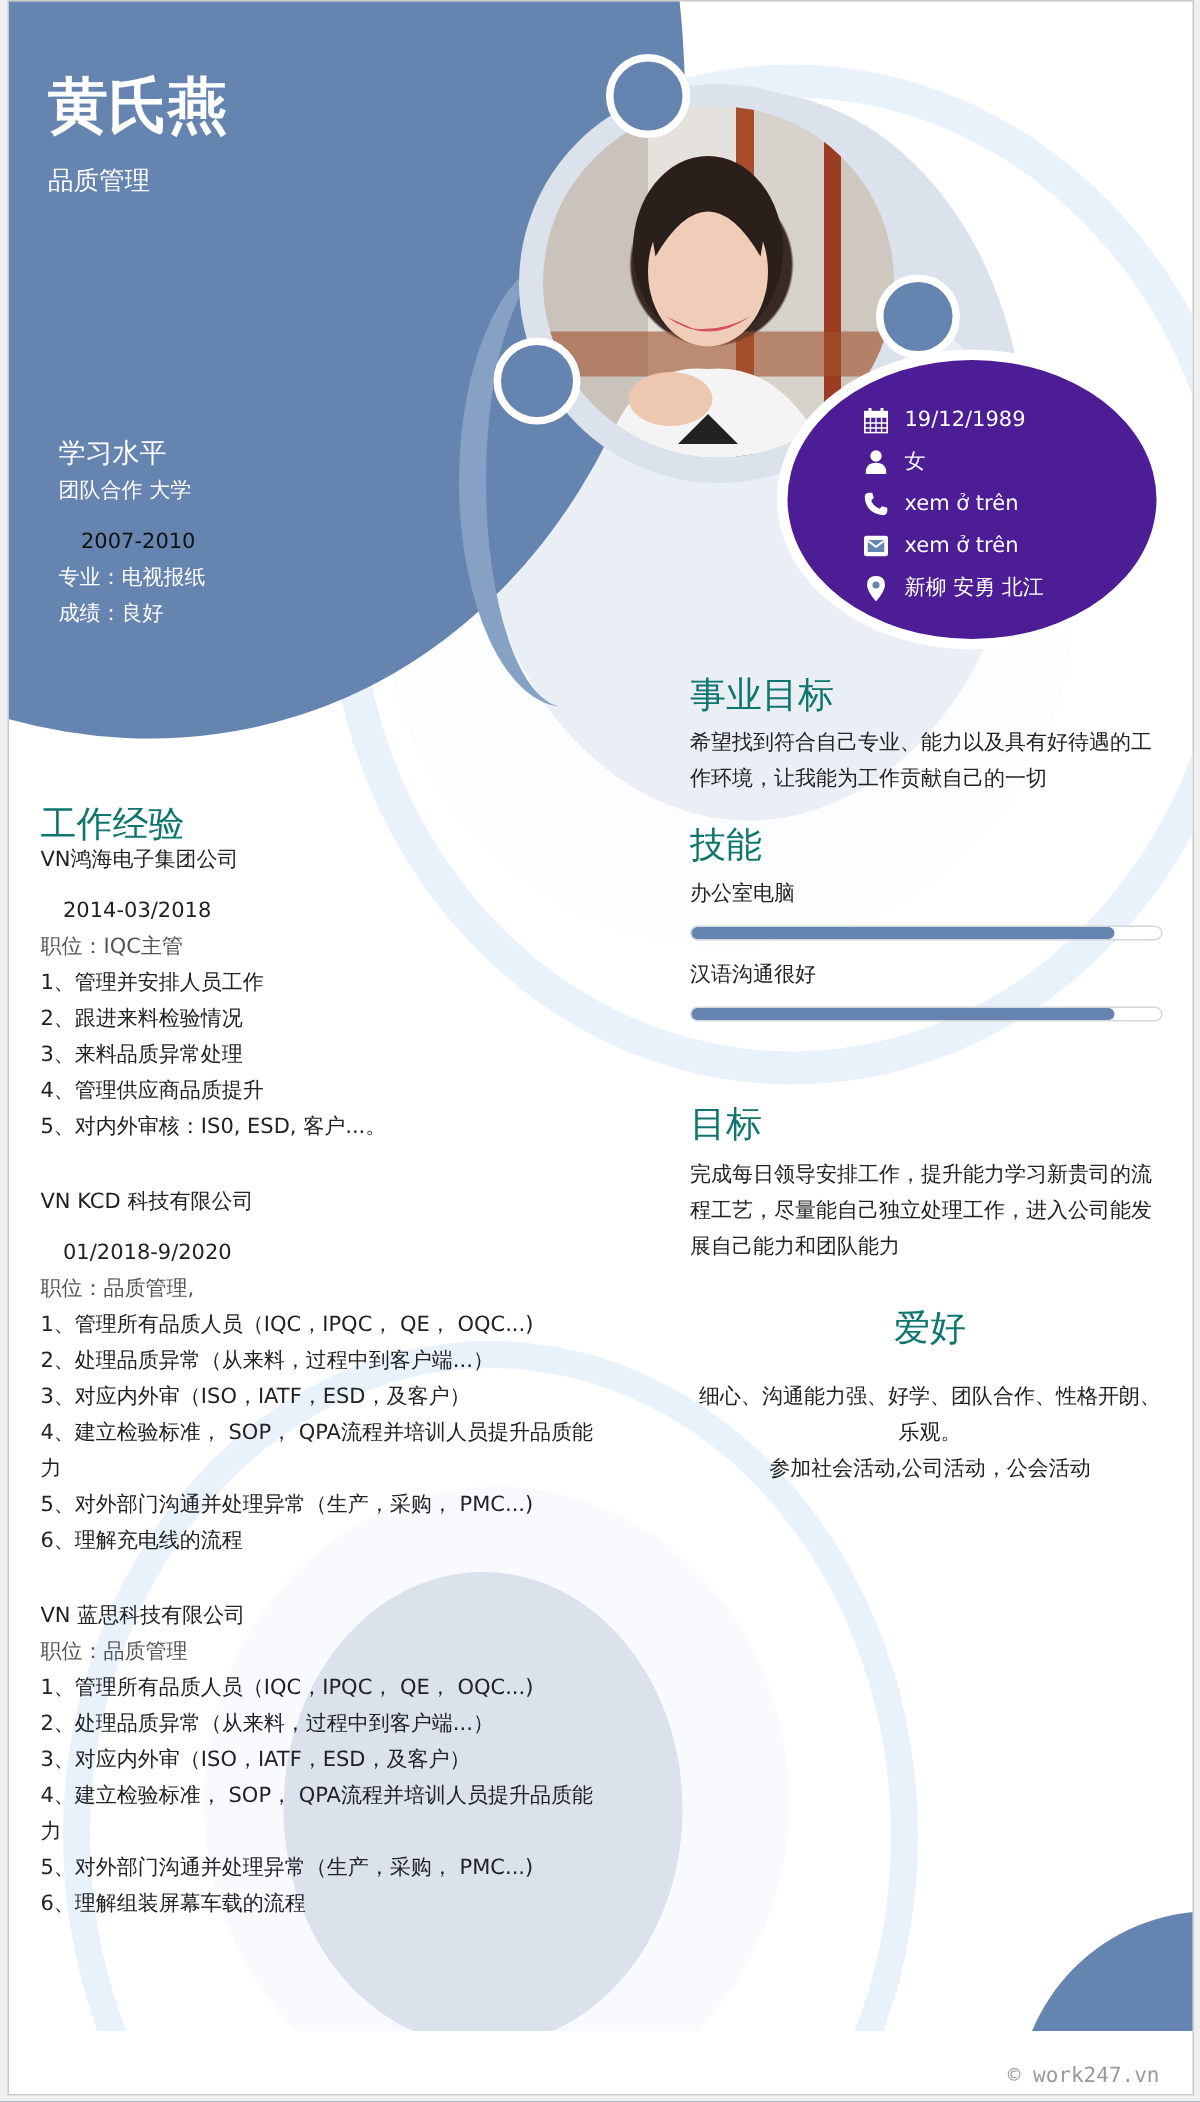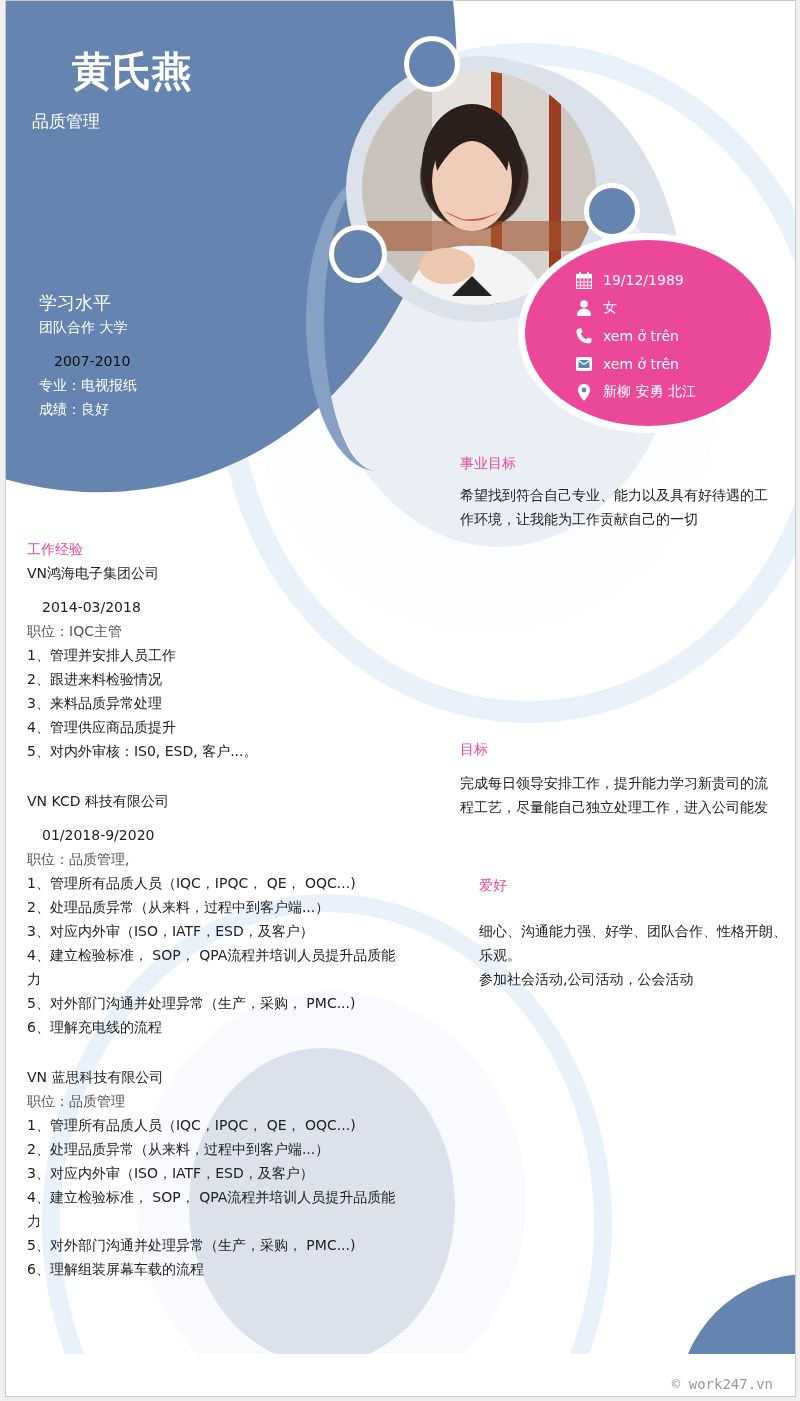--- a/index.html
+++ b/index.html
@@ -5,21 +5,21 @@
   html, body { margin:0; padding:0; }
   body { background:#efefef; width:800px; height:1401px; position:relative; overflow:hidden;
          font-family:"DejaVu Sans","Liberation Sans",sans-serif; }
   .page { position:absolute; left:5px; top:0; width:789px; height:1395px; background:#fff;
           border:1px solid #c9c9c9; overflow:hidden; }
   .bg { position:absolute; left:0; top:0; width:789px; height:1353px; overflow:hidden; }
   .shape { position:absolute; border-radius:50%; }
   .abs { position:absolute; }
   .t { font-size:14px; color:#222; line-height:24px; white-space:nowrap; }
   .white { color:#fff; }
-  .h2 { font-size:14px; color:#ec4899; line-height:24px; }
+  .h2 { font-size:24px; color:#0f766e; line-height:24px; }
   .h2w { font-size:18px; color:#fff; line-height:24px; }
   .muted { color:#555; }
   .contact-row { display:flex; align-items:center; height:28px; }
   .contact-row .ic { width:18px; height:18px; margin-right:10px; display:flex; align-items:center; justify-content:center; }
   .contact-row .tx { color:#fff; font-size:14px; }
   .bar { position:absolute; height:8px; border:1px solid #d4d8de; border-radius:5px; background:#fff; width:313px; }
   .bar .fill { height:8px; border-radius:5px; background:#6584b0; }
   .watermark { position:absolute; right:22px; bottom:4px; font-family:"DejaVu Sans Mono","Liberation Mono",monospace;
                font-size:14px; color:#999; }
 </style>
@@ -62,21 +62,21 @@
       <path d="M40 234 Q60 170 110 175 Q160 170 190 234 Z" fill="#f4f4f4"></path>
       <path d="M90 225 L110 205 L130 225 Z" fill="#222"></path>
       <ellipse cx="85" cy="195" rx="28" ry="18" fill="#edc7b0"></ellipse>
     </svg>
   </div>
 
   <div class="shape" style="left:398px;top:35px;width:46px;height:46px;background:#6584b0;border:5px solid #fff;"></div>
   <div class="shape" style="left:323px;top:224px;width:48px;height:48px;background:#6584b0;border:5px solid #fff;"></div>
   <div class="shape" style="left:578px;top:182px;width:46px;height:46px;background:#6584b0;border:5px solid #fff;"></div>
 
-  <div class="shape" style="left:512px;top:232px;width:246px;height:186px;background:#ec4899;border:7px solid #fff;">
+  <div class="shape" style="left:512px;top:232px;width:246px;height:186px;background:#4c1d95;border:7px solid #fff;">
     <div class="abs" style="left:50px;top:26px;">
       <div class="contact-row">
         <span class="ic">
           <svg width="16" height="17" viewBox="0 0 16 17">
               <rect x="0.5" y="2.5" width="15" height="14" fill="none" stroke="#fff" stroke-width="1.2"></rect>
               <rect x="0.5" y="2.5" width="15" height="4" fill="#fff"></rect>
               <rect x="3" y="0" width="2" height="4" fill="#fff"></rect>
               <rect x="11" y="0" width="2" height="4" fill="#fff"></rect>
               <path d="M0.5 10h15M0.5 13.3h15M4.3 6.5v10M8 6.5v10M11.7 6.5v10" stroke="#fff" stroke-width="0.9"></path>
             </svg>
@@ -115,21 +115,21 @@
           <svg width="12" height="17" viewBox="0 0 12 17">
               <path d="M6 0 Q12 0 12 6 Q12 10 6 17 Q0 10 0 6 Q0 0 6 0 Z" fill="#fff"></path>
               <circle cx="6" cy="6" r="2.4" fill="#6584b0"></circle>
             </svg>
         </span>
         <span class="tx">新柳 安勇 北江</span>
       </div>
     </div>
   </div>
 
-  <div class="abs" style="left:26px;top:42px;font-size:40px;font-weight:bold;color:#fff;line-height:56px;margin-left:40px;">黄氏燕</div>
+  <div class="abs" style="left:26px;top:42px;font-size:40px;font-weight:bold;color:#fff;line-height:56px;">黄氏燕</div>
   <div class="abs" style="left:26px;top:108px;font-size:17px;color:#fff;line-height:24px;">品质管理</div>
 
   <div class="abs" style="left:21px;top:290px;margin-left:12px;">
     <div class="h2w">学习水平</div>
     <div class="t white">团队合作 大学</div>
     <div class="t" style="padding-left:15px;margin-top:10px;color:#111;">2007-2010</div>
     <div class="t white">专业：电视报纸</div>
     <div class="t white">成绩：良好</div>
   </div>
 
@@ -172,28 +172,40 @@
       <div class="t">6、理解组装屏幕车载的流程</div>
     </div>
   </div>
 
   <div class="abs" style="left:454px;top:450px;width:320px;">
     <div class="h2">事业目标</div>
     <div class="t" style="margin-top:8px;">希望找到符合自己专业、能力以及具有好待遇的工</div>
     <div class="t">作环境，让我能为工作贡献自己的一切</div>
   </div>
 
+  <div class="abs" style="left:454px;top:550px;width:320px;height:140px;">
+    <div class="h2">技能</div>
+    <div class="t abs" style="top:33px;">办公室电脑</div>
+    <div class="bar" style="left:0;top:66px;">
+      <div class="fill" style="width:90%;"></div>
+    </div>
+    <div class="t abs" style="top:87px;">汉语沟通很好</div>
+    <div class="bar" style="left:0;top:120px;">
+      <div class="fill" style="width:90%;"></div>
+    </div>
+  </div>
 
   <div class="abs" style="left:454px;top:724px;width:320px;margin-top:12px;">
     <div class="h2">目标</div>
     <div class="t" style="margin-top:10px;">完成每日领导安排工作，提升能力学习新贵司的流</div>
     <div class="t">程工艺，尽量能自己独立处理工作，进入公司能发</div>
-  </div>
-
-  <div class="abs" style="left:473px;top:872px;width:320px;">
+    <div class="t">展自己能力和团队能力</div>
+  </div>
+
+  <div class="abs" style="left:454px;top:872px;width:320px;text-align:center;">
     <div class="h2">爱好</div>
     <div class="t" style="margin-top:22px;">细心、沟通能力强、好学、团队合作、性格开朗、</div>
     <div class="t">乐观。</div>
     <div class="t">参加社会活动,公司活动，公会活动</div>
   </div>
 
   <div class="watermark">© work247.vn</div>
 </div>
 
 </body></html>

